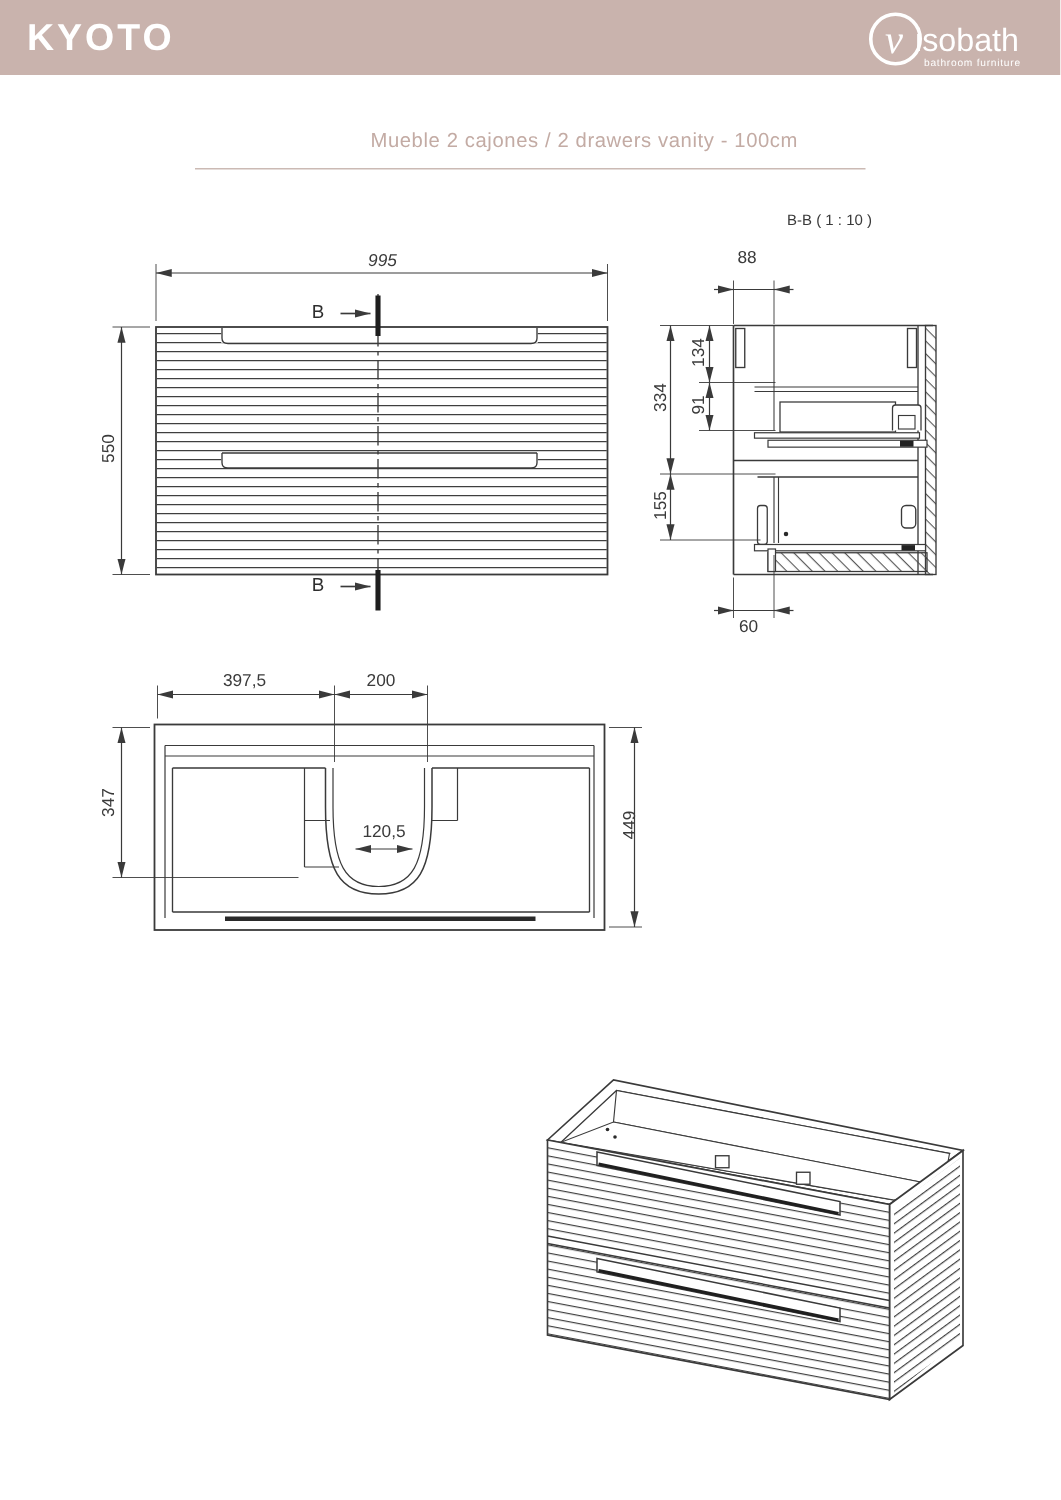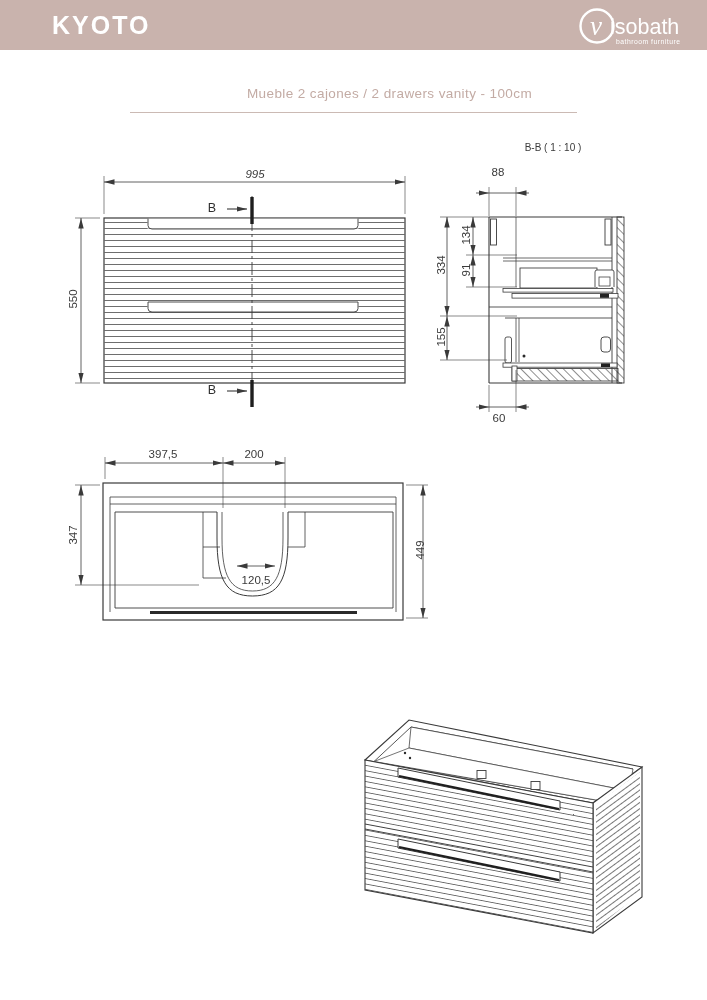--- a/index.html
+++ b/index.html
@@ -1,18 +1,18 @@
 <!DOCTYPE html>
 <html><head>
 <meta charset="utf-8">
 <style>
   html,body{margin:0;padding:0;background:#ffffff;}
   body{width:707px;height:1000px;position:relative;font-family:"Liberation Sans",sans-serif;overflow:hidden;}
   .band{position:absolute;left:0;top:0;width:707px;height:50px;background:#c9b3ad;}
-  .brand-title{position:absolute;left:52px;top:11px;font-size:25px;font-weight:700;letter-spacing:2px;color:#ffffff;}
+  .brand-title{position:absolute;left:18px;top:11px;font-size:25px;font-weight:700;letter-spacing:2px;color:#ffffff;}
   .logo{position:absolute;right:13px;top:3px;}
   .subtitle{position:absolute;left:0;top:86px;width:707px;text-align:center;font-size:13.5px;letter-spacing:0.4px;color:#c3aba4;padding-left:36px;}
   .subtitle-rule{position:absolute;left:130px;top:112px;width:447px;border-top:1.2px solid #cbbab4;}
   .stage{position:absolute;left:0;top:0;width:707px;height:1000px;}
   .dim{position:absolute;font-size:11.5px;color:#3a3a3a;text-align:center;white-space:nowrap;}
   .rot{transform:rotate(-90deg);transform-origin:50% 50%;}
   .sec-title{position:absolute;font-size:10px;color:#3a3a3a;text-align:center;white-space:nowrap;}
   .blabel{position:absolute;font-size:12.5px;color:#2e2e2e;text-align:center;}
 </style>
 </head>
@@ -194,16 +194,16 @@
 <span class="dim" style="left:482px;top:166px;width:32px;">88</span>
 <span class="dim rot" style="left:446px;top:229px;width:40px;">134</span>
 <span class="dim rot" style="left:446px;top:264px;width:40px;">91</span>
 <span class="dim rot" style="left:421px;top:259px;width:40px;">334</span>
 <span class="dim rot" style="left:421px;top:331px;width:40px;">155</span>
 <span class="dim" style="left:483px;top:392px;width:32px;margin-top:20px;">60</span>
 
 <span class="dim" style="left:133px;top:448px;width:60px;">397,5</span>
 <span class="dim" style="left:234px;top:448px;width:40px;">200</span>
 <span class="dim rot" style="left:53px;top:529px;width:40px;">347</span>
-<span class="dim" style="left:226px;top:574px;width:60px;">120,5</span>
+<span class="dim" style="left:226px;top:549px;width:60px;">120,5</span>
 <span class="dim rot" style="left:400px;top:544px;width:40px;">449</span>
 
 </div>
 
 </body></html>

